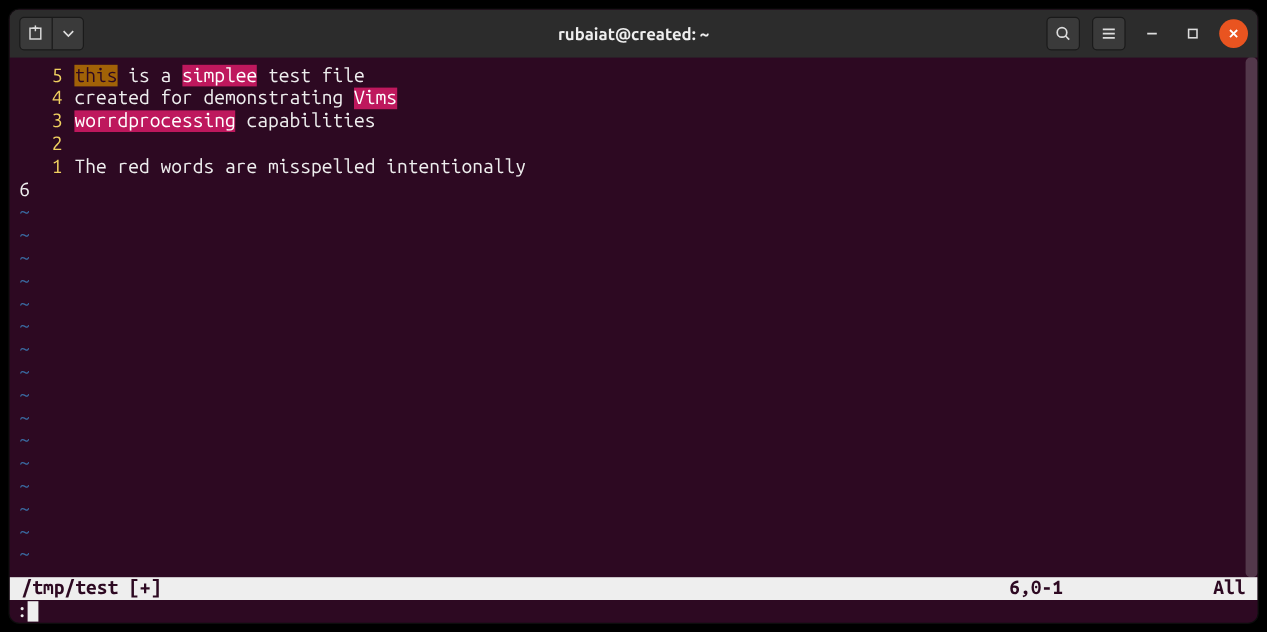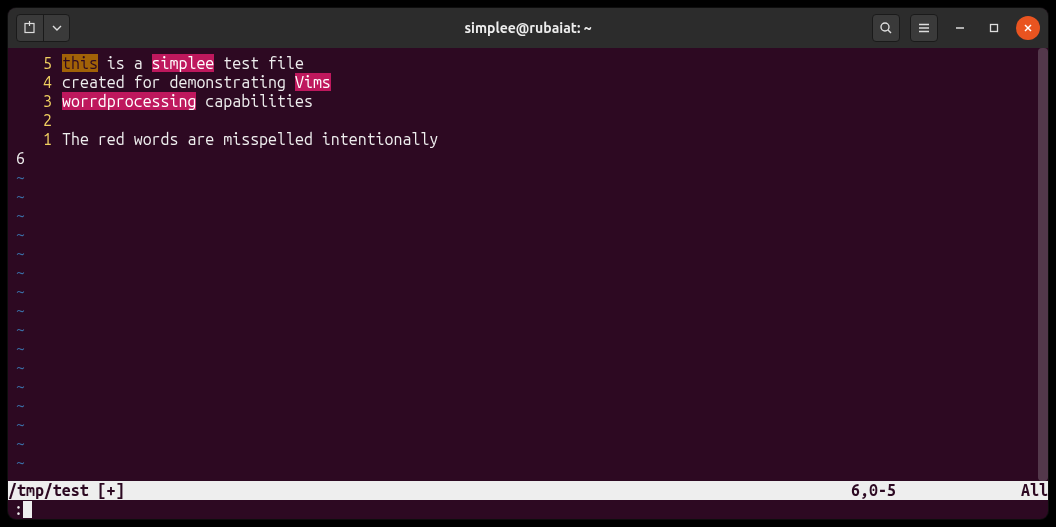--- a/index.html
+++ b/index.html
@@ -131,21 +131,21 @@
     }
     .tilde {
       color: #3a6ea5;
       padding-left: 8px;
     }
     .statusbar {
       background: #eee;
       color: #2d0922;
       font-weight: bold;
       display: flex;
-      padding: 0 0;
+      padding: 0 10px;
       height: 19px;
       align-items: center;
     }
     .status-file { flex: 1; }
     .status-pos { width: 170px; }
     .status-scroll { text-align: left; }
     .cmdline {
       height: 19px;
       padding: 0 6px;
       display: flex;
@@ -184,21 +184,21 @@
             </svg>
         </div>
         <div class="tb-btn">
           <svg width="10" height="10" viewBox="0 0 10 10">
               <path d="M1 3 L5 7 L9 3" fill="none" stroke="#ddd" stroke-width="1.4"></path>
             </svg>
         </div>
       </div>
     </div>
 
-    <div class="tb-title">simplee@rubaiat: ~</div>
+    <div class="tb-title">rubaiat@created: ~</div>
 
     <div class="tb-right">
       <div class="tb-square">
         <svg width="14" height="14" viewBox="0 0 14 14">
             <circle cx="6" cy="6" r="4" fill="none" stroke="#ddd" stroke-width="1.4"></circle>
             <line x1="9" y1="9" x2="12" y2="12" stroke="#ddd" stroke-width="1.4"></line>
           </svg>
       </div>
       <div class="tb-square">
         <svg width="14" height="14" viewBox="0 0 14 14">
@@ -224,21 +224,21 @@
           </svg>
       </div>
     </div>
   </div>
 
   <div class="terminal">
     <div class="editor" id="editor"><div class="line"><span class="gutter">5</span><span class="content"><span class="cursor-word">this</span><span> is a </span><span class="misspelled">simplee</span><span> test file</span></span></div><div class="line"><span class="gutter">4</span><span class="content"><span>created for demonstrating </span><span class="misspelled">Vims</span></span></div><div class="line"><span class="gutter">3</span><span class="content"><span class="misspelled">worrdprocessing</span><span> capabilities</span></span></div><div class="line"><span class="gutter">2</span><span class="content"></span></div><div class="line"><span class="gutter">1</span><span class="content"><span>The red words are misspelled intentionally</span></span></div><div class="line"><span class="gutter cur" style="width: 18px; text-align: left; padding-left: 8px; padding-right: 0px;">6</span><span class="content"></span></div><div class="tilde">~</div><div class="tilde">~</div><div class="tilde">~</div><div class="tilde">~</div><div class="tilde">~</div><div class="tilde">~</div><div class="tilde">~</div><div class="tilde">~</div><div class="tilde">~</div><div class="tilde">~</div><div class="tilde">~</div><div class="tilde">~</div><div class="tilde">~</div><div class="tilde">~</div><div class="tilde">~</div><div class="tilde">~</div></div>
 
     <div class="statusbar">
       <span class="status-file">/tmp/test [+]</span>
-      <span class="status-pos">6,0-5</span>
+      <span class="status-pos">6,0-1</span>
       <span class="status-scroll">All</span>
     </div>
 
     <div class="cmdline">
       <span>:</span>
         <span class="cmdcursor"></span>
     </div>
 
     <div class="scrollbar"></div>
   </div>

